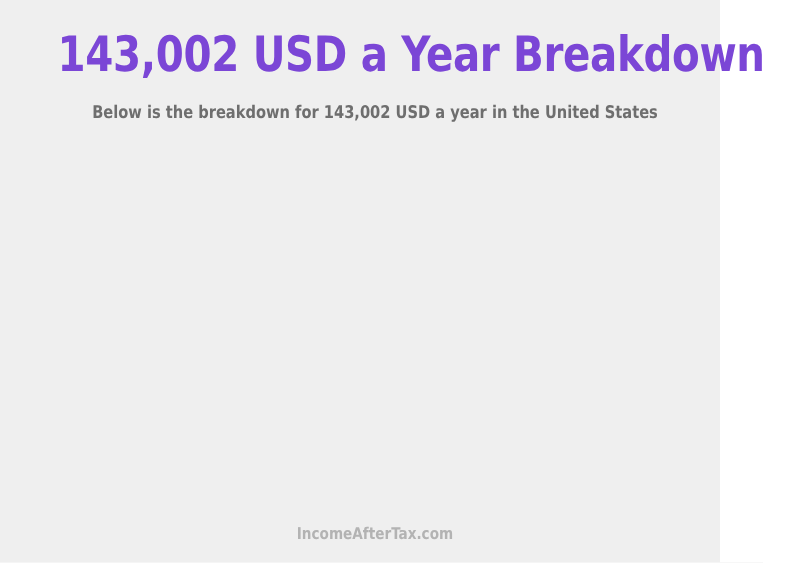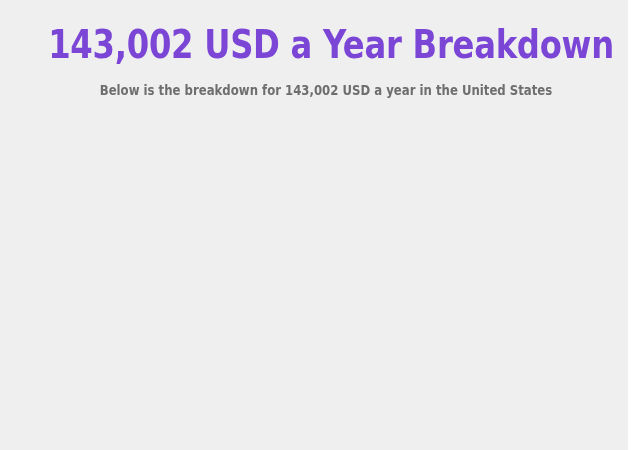--- a/index.html
+++ b/index.html
@@ -9,21 +9,21 @@
   }
   body {
     width: 640px;
     height: 450px;
     overflow: hidden;
     font-family: "Liberation Sans", sans-serif;
   }
 
   .page {
     position: relative;
-    width: 628px;
+    width: 576px;
     height: 450px;
     background: #efefef;
     box-sizing: border-box;
     display: flex;
     flex-direction: column;
     align-items: stretch;
     padding-left: 24px;
   }
 
   
@@ -101,14 +101,17 @@
 
   <div class="header">
     <h1 class="page-title">143,002 USD a Year Breakdown</h1>
     <p class="page-subtitle">Below is the breakdown for 143,002 USD a year in the United States</p>
   </div>
 
   <div class="content-area">
     <div class="chart-placeholder"></div>
   </div>
 
+  <div class="footer">
+    <p class="site-credit">IncomeAfterTax.com</p>
+  </div>
 
 </div>
 
 </body></html>

